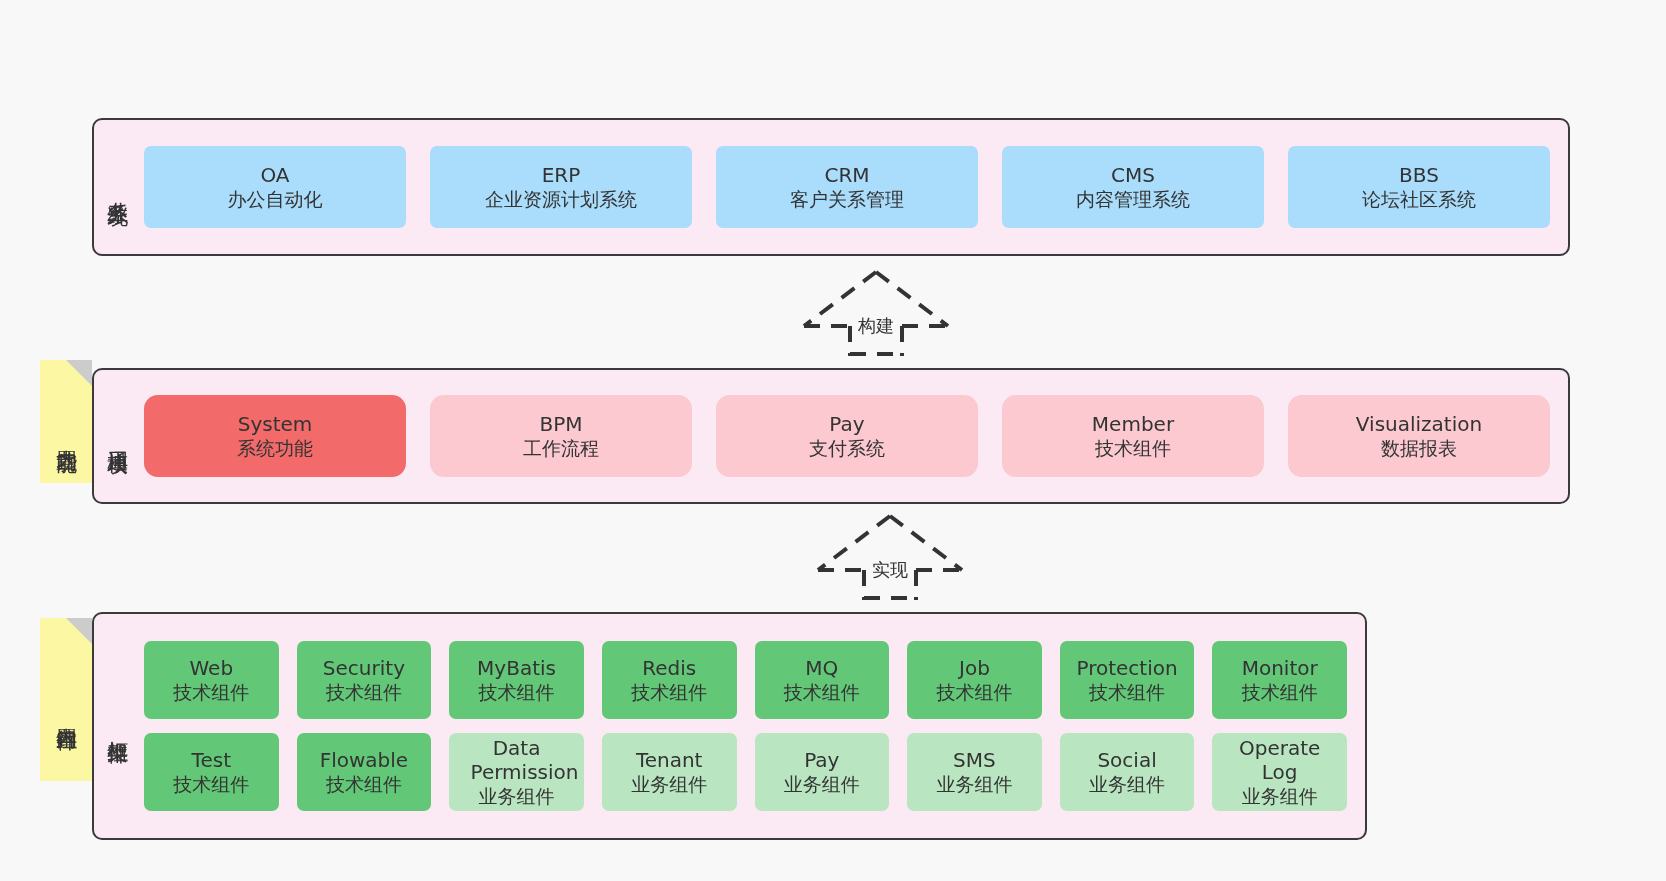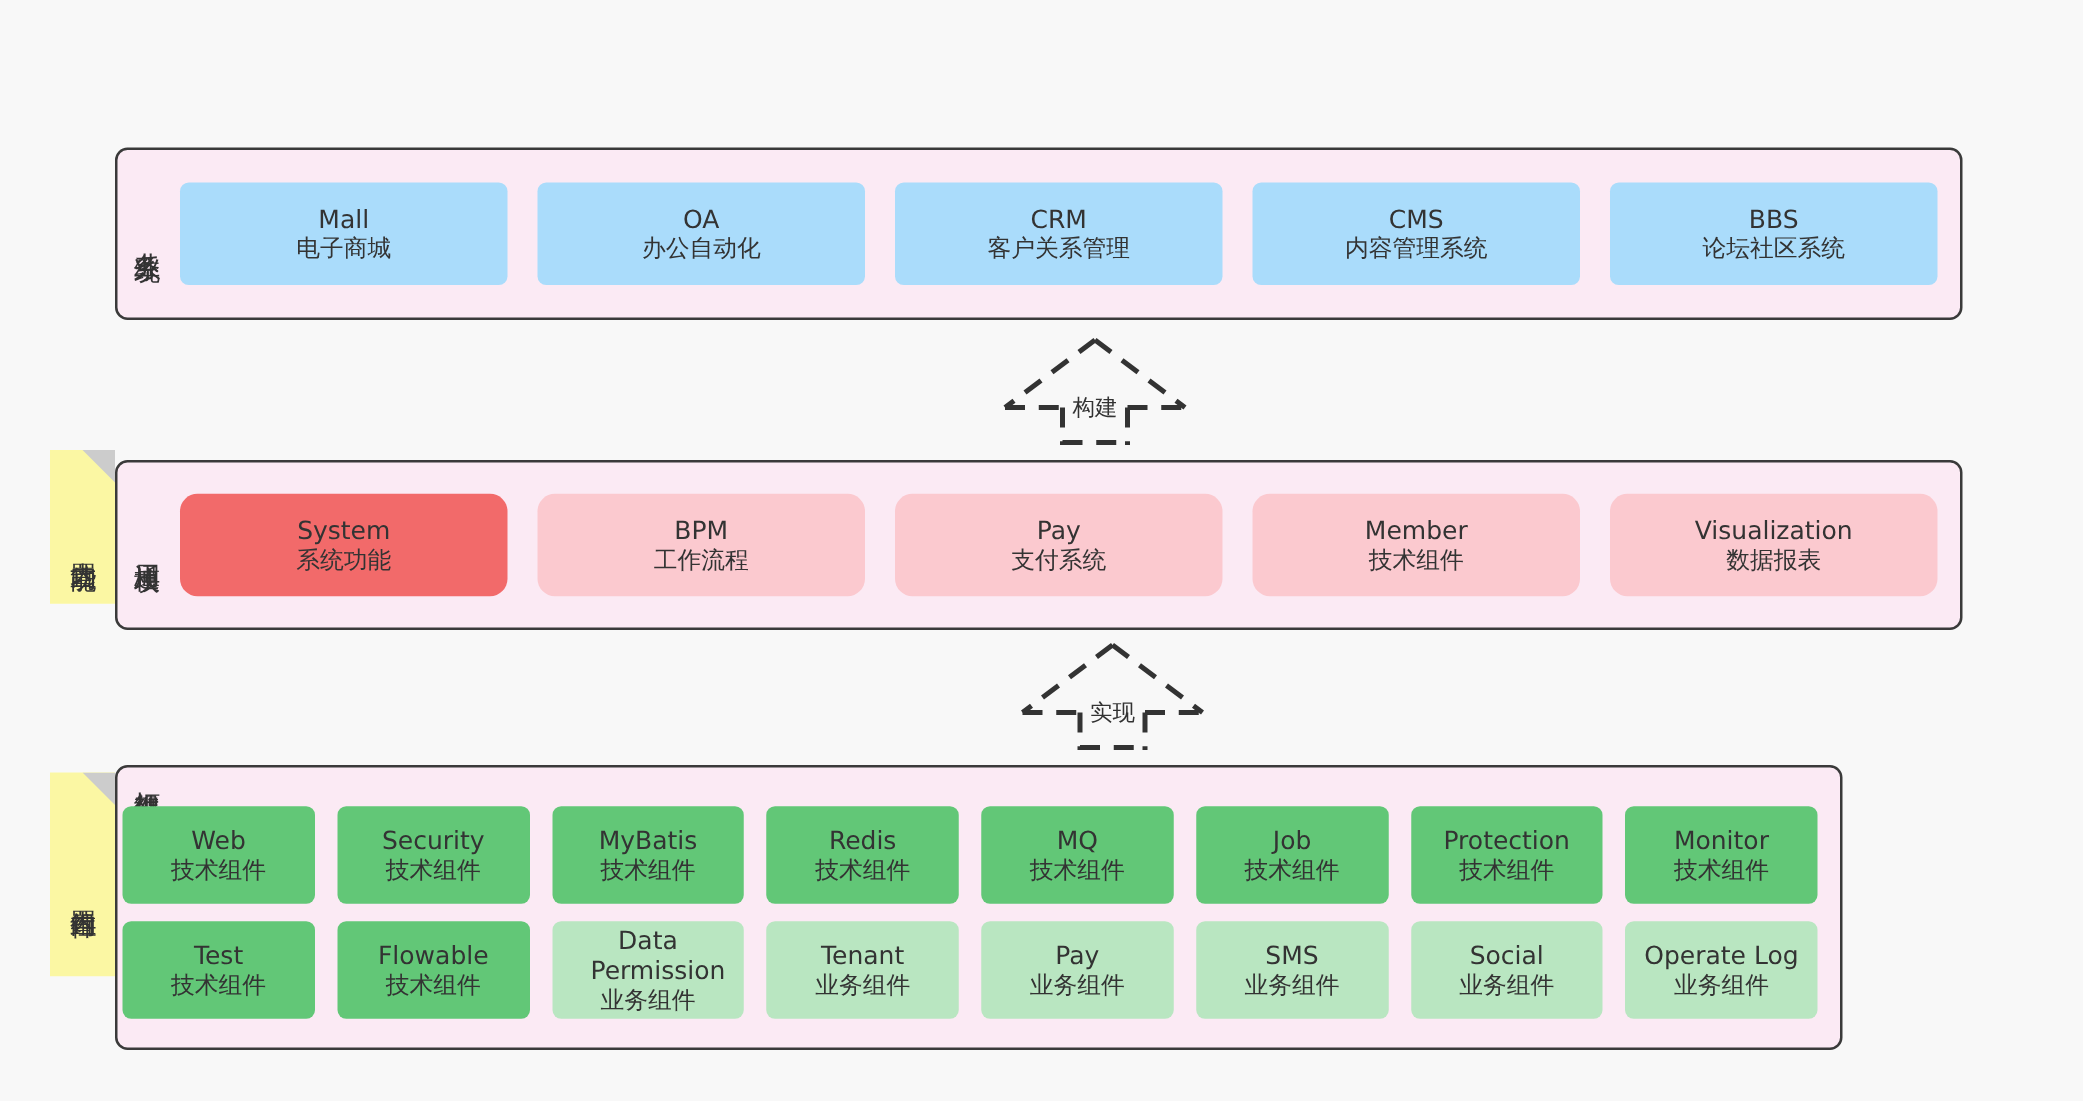--- a/index.html
+++ b/index.html
@@ -135,30 +135,30 @@
   }
 </style>
 </head>
 <body>
 
 <div class="layer layer-biz" style="left:92px; top:118px; width:1478px; height:138px;">
   <div class="layer-title">业务系统</div>
   <div class="layer-body">
     <div class="row">
 
-      <div class="node n-blue">
-        <div class="en">Mall</div>
-        <div class="cn">电子商城</div>
-      </div>
 
       <div class="node n-blue">
         <div class="en">OA</div>
         <div class="cn">办公自动化</div>
       </div>
 
+      <div class="node n-blue">
+        <div class="en">ERP</div>
+        <div class="cn">企业资源计划系统</div>
+      </div>
 
       <div class="node n-blue">
         <div class="en">CRM</div>
         <div class="cn">客户关系管理</div>
       </div>
 
       <div class="node n-blue">
         <div class="en">CMS</div>
         <div class="cn">内容管理系统</div>
       </div>
@@ -224,21 +224,21 @@
     <path d="M80 4 L152 58 M80 4 L8 58" fill="none" stroke="#333333" stroke-width="4" stroke-dasharray="16,11" stroke-linecap="butt"></path>
     <path d="M8 58 L54 58 M106 58 L152 58" fill="none" stroke="#333333" stroke-width="4" stroke-dasharray="16,11"></path>
     <path d="M54 58 L54 88 M106 58 L106 88" fill="none" stroke="#333333" stroke-width="4" stroke-dasharray="16,11"></path>
     <path d="M54 86 L106 86" fill="none" stroke="#333333" stroke-width="4" stroke-dasharray="16,11"></path>
   </svg>
   <span class="arrow-label" style="top:46px;">实现</span>
 </div>
 
 <div class="note" style="left:40px; top:618px; height:163px;">内置组件</div>
 
-<div class="layer layer-frame" style="left:92px; top:612px; width:1382px; height:228px;flex-direction:column;">
+<div class="layer layer-frame" style="left:92px; top:612px; width:1275px; height:228px;">
   <div class="layer-title">框架组件</div>
   <div class="layer-body" style="gap:14px;">
 
     <div class="row" style="gap:18px;">
       <div class="node n-green">
         <div class="en">Web</div>
         <div class="cn">技术组件</div>
       </div>
       <div class="node n-green">
         <div class="en">Security</div>

